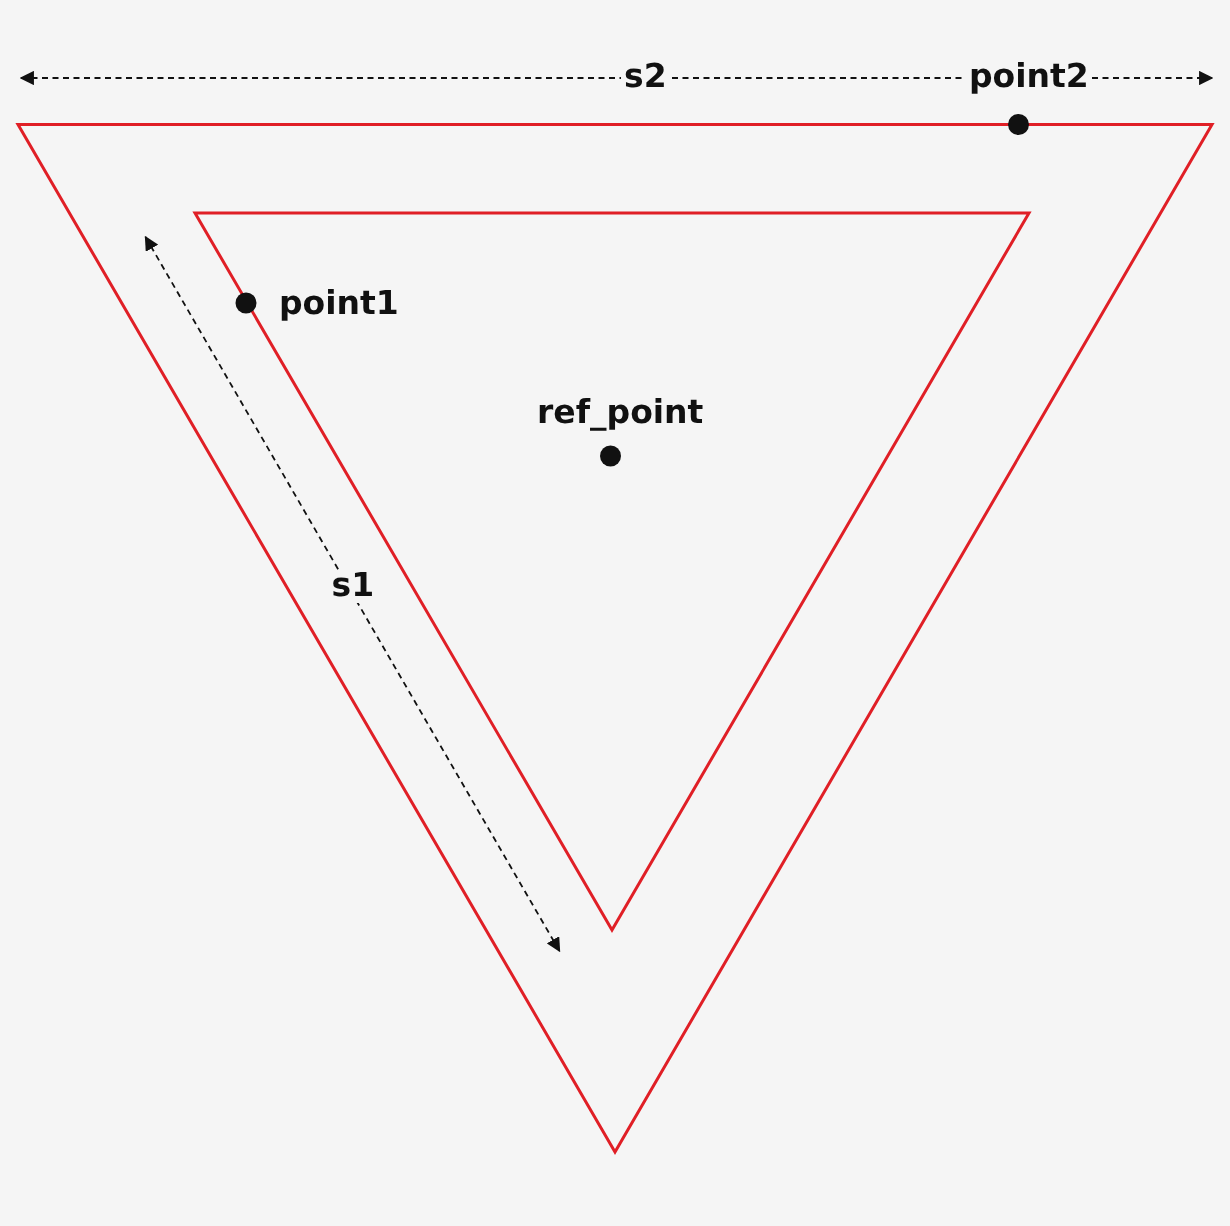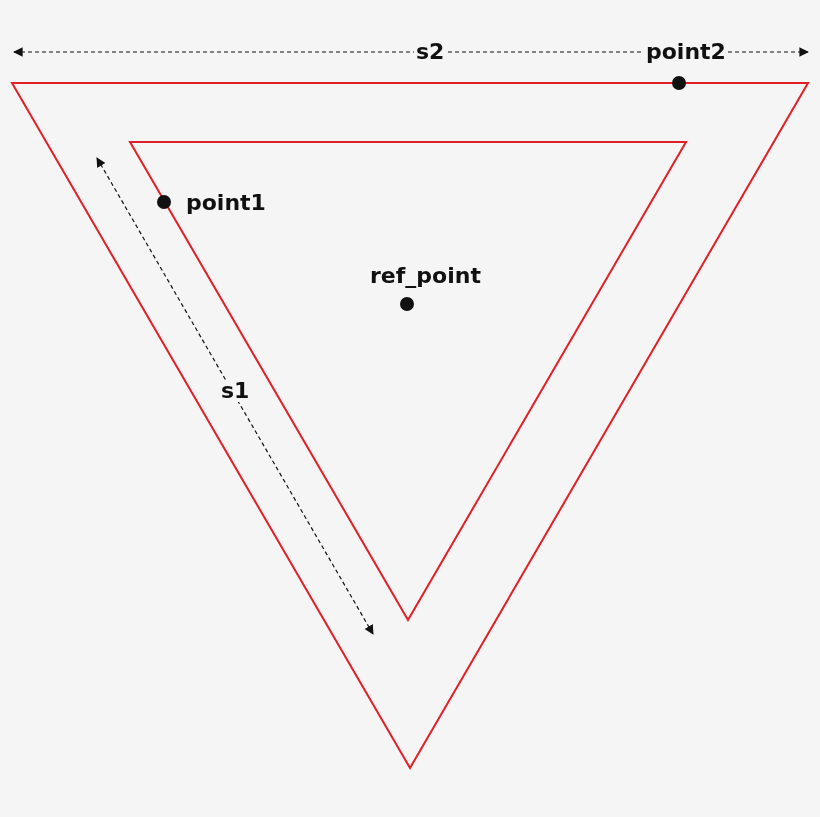--- a/index.html
+++ b/index.html
@@ -54,15 +54,15 @@
     <line x1="97" y1="158" x2="373" y2="634" stroke="#111111" stroke-width="1.2" stroke-dasharray="4,3" marker-start="url(#arrow)" marker-end="url(#arrow)"></line>
 
     <circle cx="164" cy="202" r="7" fill="#111111"></circle>
     <circle cx="679" cy="83" r="7" fill="#111111"></circle>
     <circle cx="407" cy="304" r="7" fill="#111111"></circle>
   </svg>
 
   <div class="label label-bg" style="left:414px; top:41px;">s2</div>
   <div class="label label-bg" style="left:644px; top:41px;">point2</div>
   <div class="label" style="left:186px; top:192px;text-align:right;">point1</div>
-  <div class="label" style="left:370px; top:265px;">ref_point</div>
+  <div class="label" style="left:358px; top:265px;">ref_point</div>
   <div class="label label-bg" style="left:219px; top:380px;">s1</div>
 </div>
 
 </body></html>

